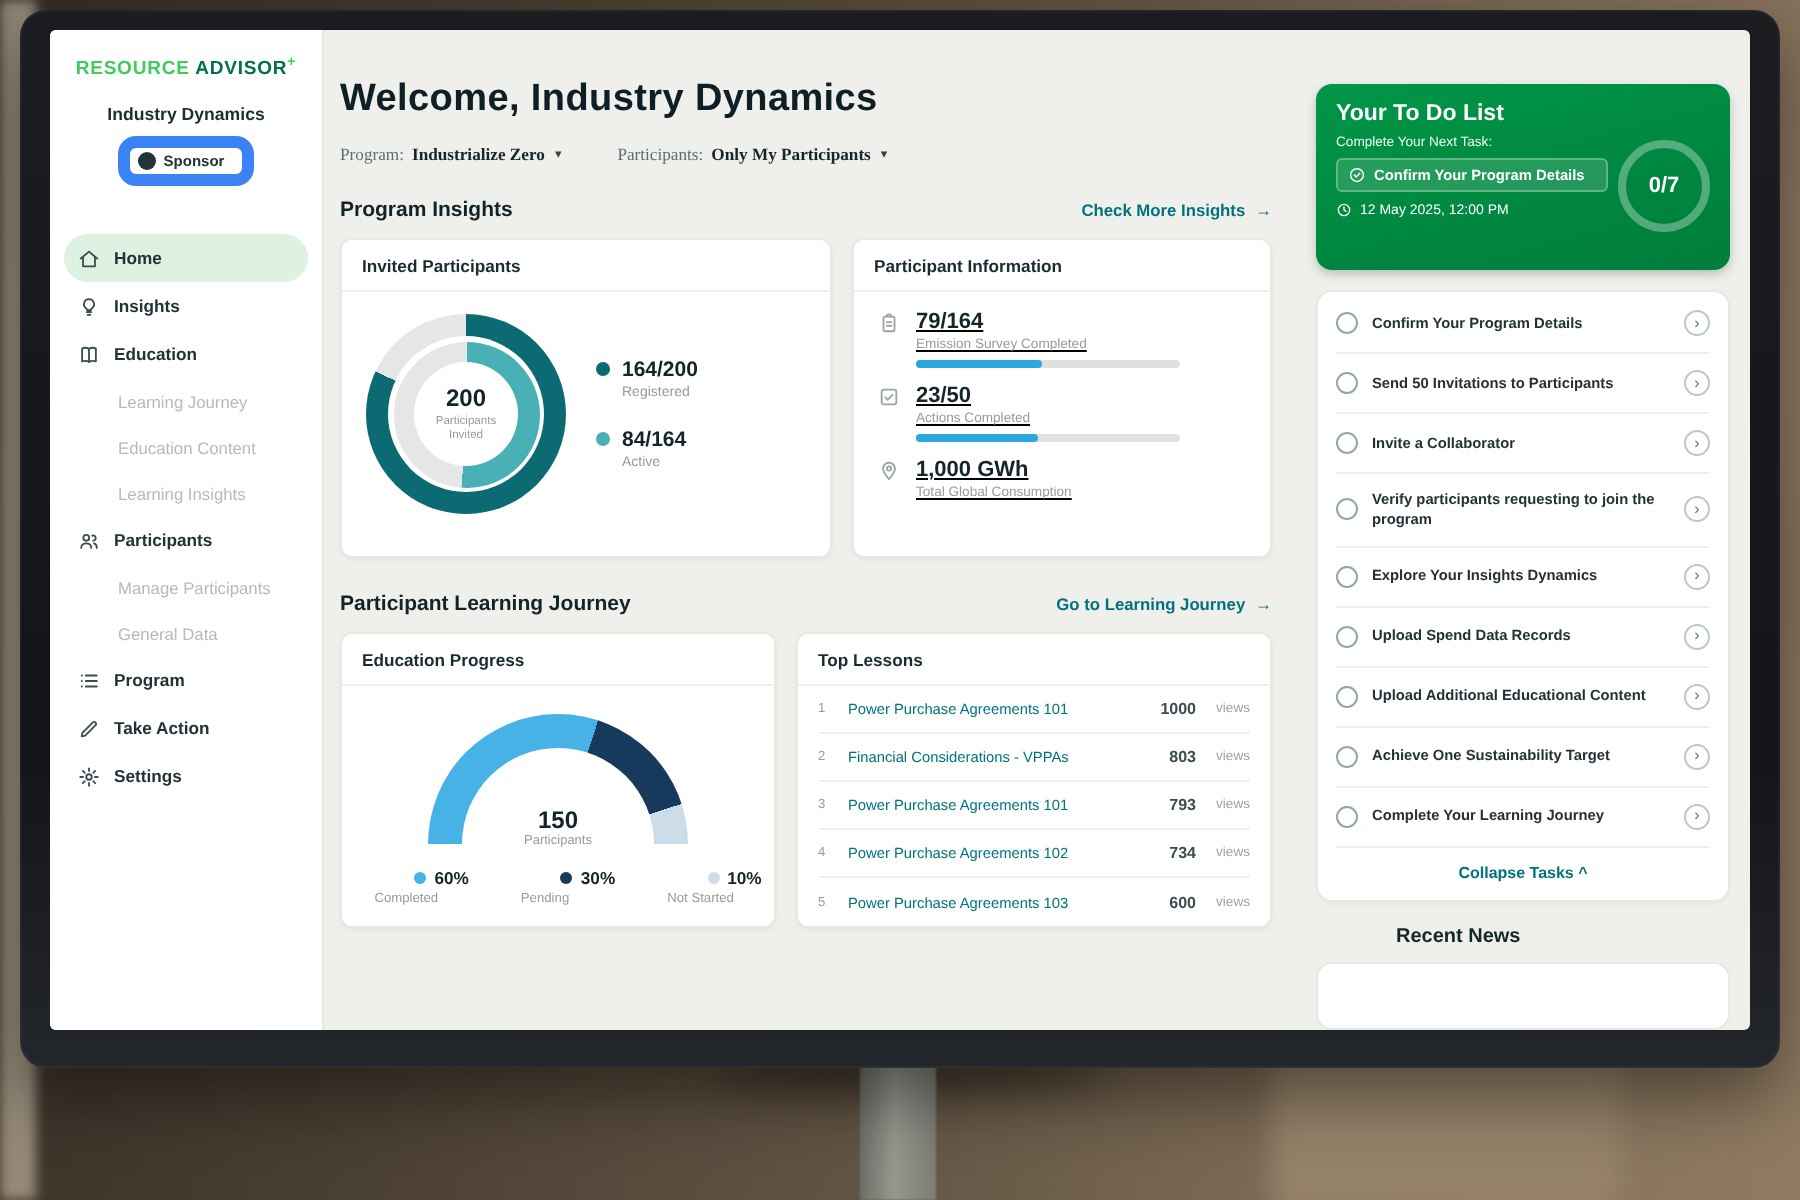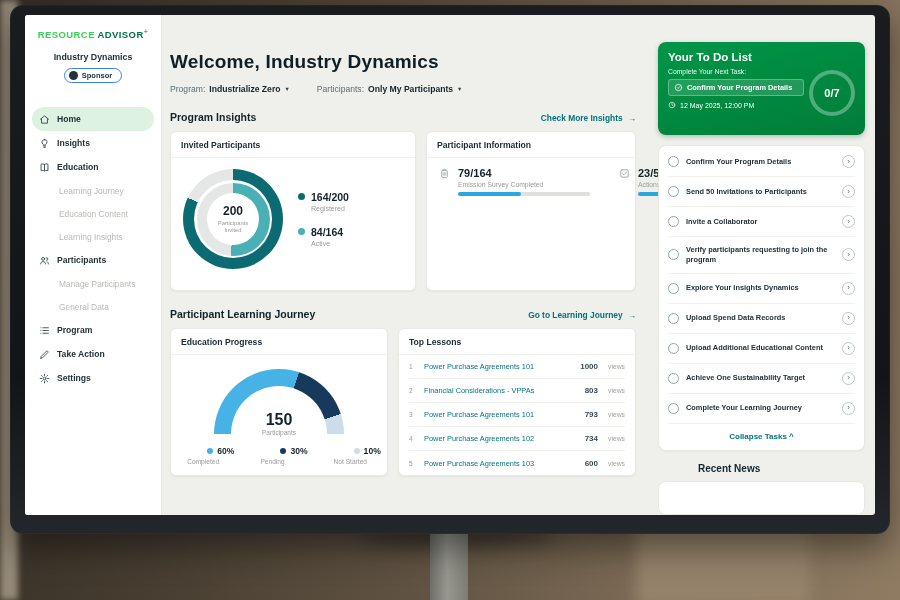--- a/index.html
+++ b/index.html
@@ -24,35 +24,35 @@
            background:linear-gradient(180deg,#1b1c1f,#131417 70%,#23262a);
            box-shadow:0 14px 34px rgba(0,0,0,.45), inset 0 0 2px rgba(255,255,255,.12);}
   .screen{position:absolute;left:15px;top:10px;width:850px;height:500px;background:#efefec;border-radius:3px;overflow:hidden;}
 
   
   .sidebar{position:absolute;left:0;top:0;width:137px;height:500px;background:#fff;border-right:1px solid #e6e6e3;}
   .logo{text-align:center;font-size:9.5px;font-weight:bold;letter-spacing:.4px;margin-top:13px;}
   .logo-g{color:var(--brand-green);} .logo-d{color:var(--logo-dark);}
   .logo sup{font-size:7px;color:var(--brand-green);}
   .org{text-align:center;font-size:8.8px;font-weight:bold;color:#1d2e33;margin-top:12px;}
-  .badge{margin:6px auto 0;width:fit-content;display:flex;align-items:center;gap:4px;border:1px solid #3b82f6;
+  .badge{margin:6px auto 0;width:fit-content;display:flex;align-items:center;gap:4px;border:6px solid #3b82f6;
          border-radius:9px;padding:2px 9px 2px 4px;font-size:7.5px;font-weight:600;color:#22333a;cursor:pointer;}
   .badge-ic{width:9px;height:9px;border-radius:50%;background:#22333a;}
   .nav{margin-top:12px;display:flex;flex-direction:column;}
   .nav-item{display:flex;align-items:center;gap:7px;height:24px;margin:0 7px;padding:0 7px;border-radius:13px;
             font-size:8.6px;font-weight:600;color:#233238;cursor:pointer;}
   .nav-item.sub{height:23px;padding-left:27px;font-weight:400;color:#b9b9b5;font-size:8.4px;}
   .nav-item.active{background:var(--nav-active-bg);margin-top:12px;}
   .nav-ic{width:11px;height:11px;color:#3c4d52;display:flex;flex-shrink:0;}
   .nav-ic svg,.stat-ic svg,.ic svg{display:block;width:100%;height:100%;}
 
   
-  .main{position:absolute;left:137px;top:12px;width:488px;height:418px;padding:0 14px 0 8px;}
+  .main{position:absolute;left:137px;top:0;width:488px;height:418px;padding:0 14px 0 8px;}
   .title{margin:24px 0 0;font-size:19px;font-weight:bold;color:#0f1f26;letter-spacing:.2px;}
-  .filters{display:flex;gap:28px;margin-top:11px;align-items:center;}
+  .filters{display:flex;gap:28px;margin-top:11px;align-items:center;font-family:Liberation Serif, serif;}
   .filter{display:flex;align-items:center;gap:4px;font-size:8.6px;cursor:pointer;}
   .f-label{color:#5d6d72;} .f-value{font-weight:bold;color:#14262c;}
   .f-caret{font-size:6.5px;color:#33434a;margin-left:1px;}
   .section-row{display:flex;justify-content:space-between;align-items:baseline;margin-top:17px;}
   .section-title{font-size:10.5px;font-weight:bold;color:#122329;}
   .section-link{display:flex;gap:5px;align-items:center;font-size:8.4px;font-weight:bold;color:var(--teal-link);cursor:pointer;}
   .cards-row{display:flex;gap:10px;margin-top:8px;}
   .card{background:#fff;border:1px solid #e8e8e5;border-radius:6px;box-shadow:0 1px 2px rgba(20,30,30,.05);}
   .card-title{padding:8px 10px 7px;font-size:8.6px;font-weight:bold;color:#1a2b31;border-bottom:1px solid #f0f0ed;}
   .card-invited{width:246px;height:160px;} .card-info{width:210px;height:160px;}
@@ -65,33 +65,33 @@
   .d-hole{position:absolute;inset:24px;border-radius:50%;background:#fff;display:flex;flex-direction:column;
           align-items:center;justify-content:center;text-align:center;}
   .d-val{font-size:12px;font-weight:bold;color:#13242a;}
   .d-lab{font-size:5.8px;color:#9a9a97;margin-top:2px;width:42px;line-height:1.25;}
   .lg-item{display:flex;gap:6px;align-items:flex-start;}
   .lg-item + .lg-item{margin-top:14px;}
   .lg-dot{width:7px;height:7px;border-radius:50%;margin-top:2px;flex-shrink:0;}
   .lg-val{font-size:10.5px;font-weight:bold;color:#13242a;}
   .lg-lab{font-size:7px;color:#9a9a97;margin-top:2px;}
 
-  .info-body{display:flex;gap:29px;padding:9px 12px;}
+  .info-body{display:flex;flex-direction:column;gap:8px;padding:9px 12px;text-decoration:underline;}
   .stat-row{display:flex;gap:8px;}
   .stat-ic{width:11px;height:11px;color:#9aa5a2;flex-shrink:0;margin-top:1px;display:flex;}
   .stat-val{font-size:11px;font-weight:bold;color:#13242a;}
   .stat-lab{font-size:6.8px;color:#9a9a97;margin:2px 0 4px;}
   .bar{width:132px;height:4px;border-radius:2px;background:var(--bar-track);}
   .bar-fill{height:100%;border-radius:2px;background:var(--bar-blue);}
 
   .edu-body{padding:8px 10px;}
   .gauge{width:130px;height:65px;border-radius:130px 130px 0 0;position:relative;margin:6px auto 0;}
   .g-hole{position:absolute;left:17px;right:17px;top:17px;bottom:0;background:#fff;border-radius:96px 96px 0 0;}
   .g-center{position:absolute;left:0;right:0;bottom:-2px;text-align:center;}
-  .g-val{font-size:16px;font-weight:bold;color:#13242a;}
+  .g-val{font-size:12px;font-weight:bold;color:#13242a;}
   .g-lab{font-size:6.5px;color:#9a9a97;}
   .g-legend{display:flex;justify-content:center;gap:16px;margin-top:12px;}
   .gl-top{display:flex;align-items:center;gap:4px;margin-left:30px;}
   .gl-dot{width:6px;height:6px;border-radius:50%;}
   .gl-val{font-size:8.6px;font-weight:bold;color:#13242a;}
   .gl-lab{font-size:6.6px;color:#9a9a97;margin:2px 0 0 10px;}
 
   .lessons-body{padding:0 10px;}
   .lesson-row{display:flex;align-items:center;gap:7px;height:24px;border-bottom:1px solid #f0f0ed;}
   .lesson-row:last-child{border-bottom:none;}

